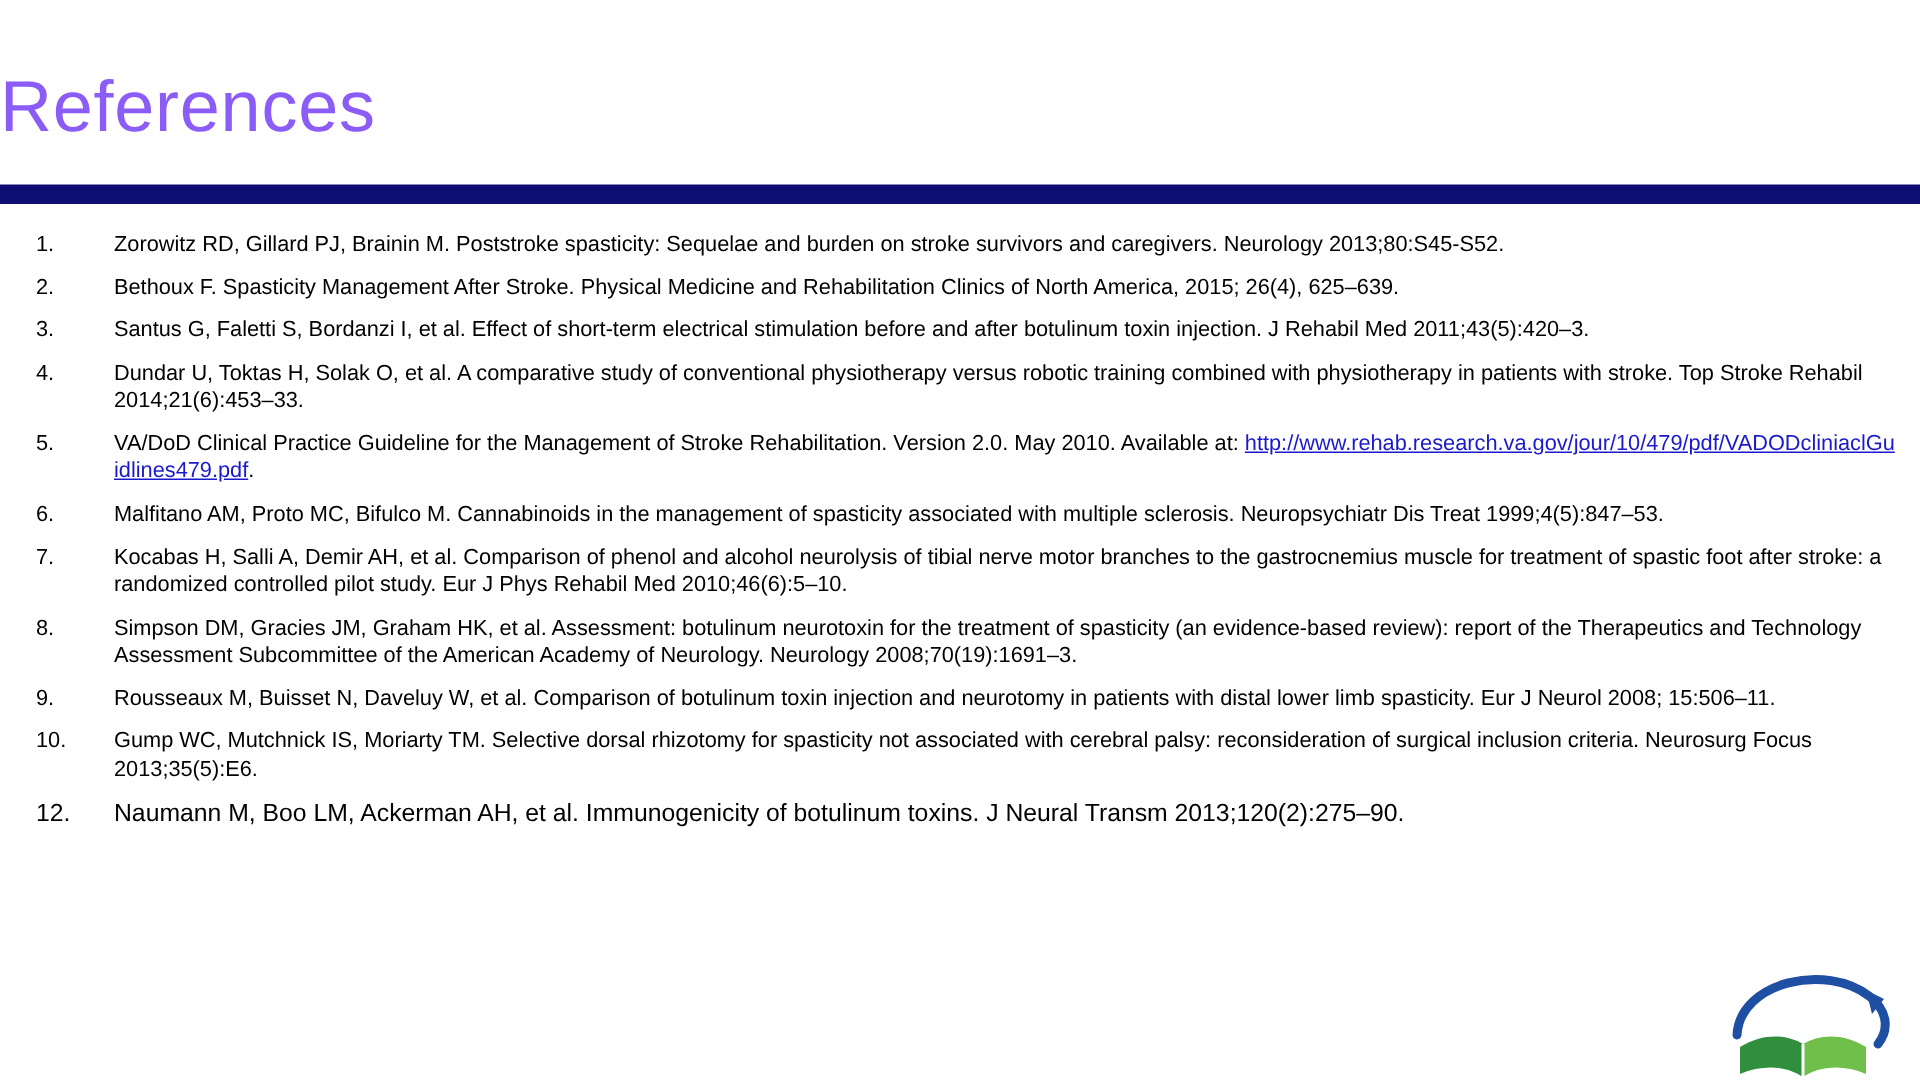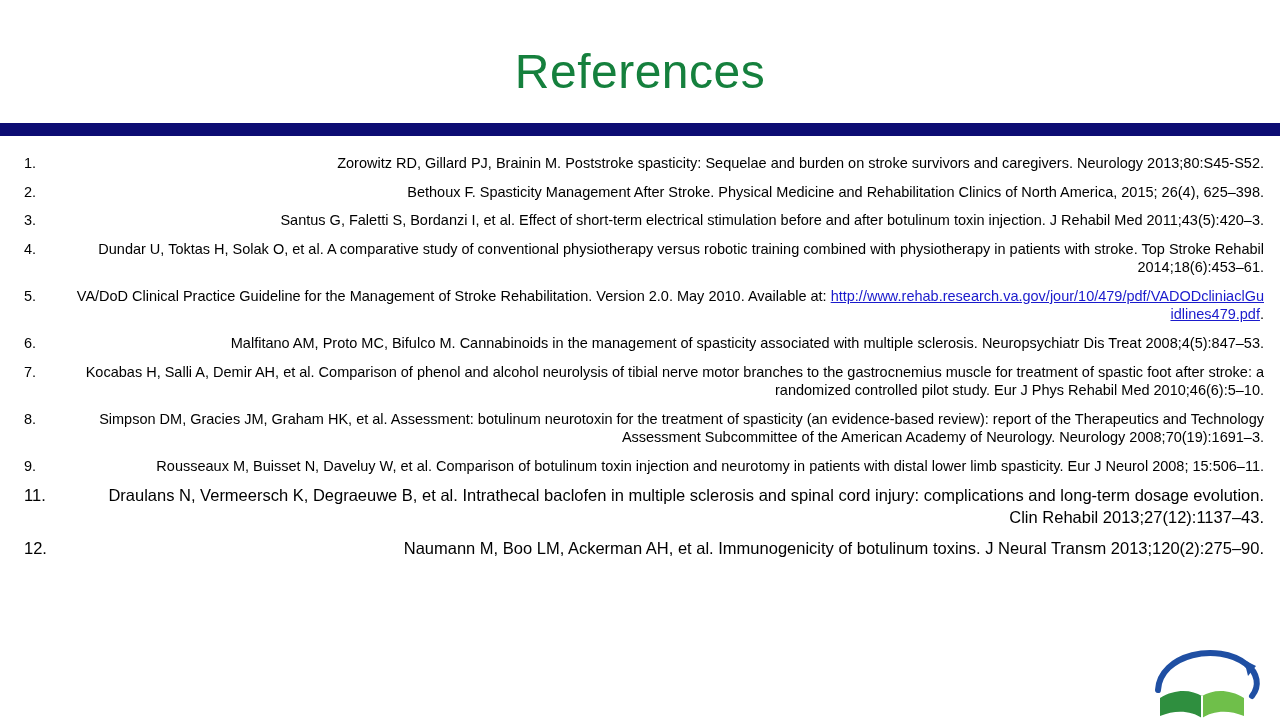--- a/index.html
+++ b/index.html
@@ -14,22 +14,21 @@
     color: #000000;
     overflow: hidden;
     position: relative;
   }
   .slide {
     position: relative;
     width: 1280px;
     height: 720px;
   }
   .title {
-    text-align: center;
-    color: #15803d;
+    color: #8b5cf6;
     font-size: 48px;
     font-weight: normal;
     line-height: 1;
     padding-top: 16px;
     letter-spacing: 0.5px;
   }
   .title-rule {
     position: absolute;
     top: 91px;
     left: 0;
@@ -53,21 +52,21 @@
     flex: 0 0 52px;
     font-size: 14.5px;
     line-height: 1.28;
     color: #000;
   }
   .ref-text {
     flex: 1 1 auto;
     font-size: 14.5px;
     line-height: 1.28;
     color: #000;
-    text-align: right;
+    text-align: left;
   }
   .ref-row.big .ref-num,
   .ref-row.big .ref-text {
     font-size: 16.5px;
     line-height: 1.3;
   }
   .link {
     color: #1a1acc;
     text-decoration: underline;
     word-break: break-all;
@@ -94,63 +93,63 @@
 
   <div class="refs">
 
     <div class="ref-row">
       <div class="ref-num">1.</div>
       <div class="ref-text">Zorowitz RD, Gillard PJ, Brainin M. Poststroke spasticity: Sequelae and burden on stroke survivors and caregivers. Neurology 2013;80:S45-S52.</div>
     </div>
 
     <div class="ref-row">
       <div class="ref-num">2.</div>
-      <div class="ref-text">Bethoux F. Spasticity Management After Stroke. Physical Medicine and Rehabilitation Clinics of North America, 2015; 26(4), 625–398.</div>
+      <div class="ref-text">Bethoux F. Spasticity Management After Stroke. Physical Medicine and Rehabilitation Clinics of North America, 2015; 26(4), 625–639.</div>
     </div>
 
     <div class="ref-row">
       <div class="ref-num">3.</div>
       <div class="ref-text">Santus G, Faletti S, Bordanzi I, et al. Effect of short-term electrical stimulation before and after botulinum toxin injection. J Rehabil Med 2011;43(5):420–3.</div>
     </div>
 
     <div class="ref-row">
       <div class="ref-num">4.</div>
-      <div class="ref-text">Dundar U, Toktas H, Solak O, et al. A comparative study of conventional physiotherapy versus robotic training combined with physiotherapy in patients with stroke. Top Stroke Rehabil 2014;18(6):453–61.</div>
+      <div class="ref-text">Dundar U, Toktas H, Solak O, et al. A comparative study of conventional physiotherapy versus robotic training combined with physiotherapy in patients with stroke. Top Stroke Rehabil 2014;21(6):453–33.</div>
     </div>
 
     <div class="ref-row">
       <div class="ref-num">5.</div>
       <div class="ref-text"><span>VA/DoD Clinical Practice Guideline for the Management of Stroke Rehabilitation. Version 2.0. May 2010. Available at: </span><a class="link" href="#">http://www.rehab.research.va.gov/jour/10/479/pdf/VADODcliniaclGuidlines479.pdf</a><span>.</span></div>
     </div>
 
     <div class="ref-row">
       <div class="ref-num">6.</div>
-      <div class="ref-text">Malfitano AM, Proto MC, Bifulco M. Cannabinoids in the management of spasticity associated with multiple sclerosis. Neuropsychiatr Dis Treat 2008;4(5):847–53.</div>
+      <div class="ref-text">Malfitano AM, Proto MC, Bifulco M. Cannabinoids in the management of spasticity associated with multiple sclerosis. Neuropsychiatr Dis Treat 1999;4(5):847–53.</div>
     </div>
 
     <div class="ref-row">
       <div class="ref-num">7.</div>
       <div class="ref-text">Kocabas H, Salli A, Demir AH, et al. Comparison of phenol and alcohol neurolysis of tibial nerve motor branches to the gastrocnemius muscle for treatment of spastic foot after stroke: a randomized controlled pilot study. Eur J Phys Rehabil Med 2010;46(6):5–10.</div>
     </div>
 
     <div class="ref-row">
       <div class="ref-num">8.</div>
       <div class="ref-text">Simpson DM, Gracies JM, Graham HK, et al. Assessment: botulinum neurotoxin for the treatment of spasticity (an evidence-based review): report of the Therapeutics and Technology Assessment Subcommittee of the American Academy of Neurology. Neurology 2008;70(19):1691–3.</div>
     </div>
 
     <div class="ref-row">
       <div class="ref-num">9.</div>
       <div class="ref-text">Rousseaux M, Buisset N, Daveluy W, et al. Comparison of botulinum toxin injection and neurotomy in patients with distal lower limb spasticity. Eur J Neurol 2008; 15:506–11.</div>
     </div>
 
+    <div class="ref-row">
+      <div class="ref-num">10.</div>
+      <div class="ref-text">Gump WC, Mutchnick IS, Moriarty TM. Selective dorsal rhizotomy for spasticity not associated with cerebral palsy: reconsideration of surgical inclusion criteria. Neurosurg Focus 2013;35(5):E6.</div>
+    </div>
 
-    <div class="ref-row big">
-      <div class="ref-num">11.</div>
-      <div class="ref-text">Draulans N, Vermeersch K, Degraeuwe B, et al. Intrathecal baclofen in multiple sclerosis and spinal cord injury: complications and long-term dosage evolution. Clin Rehabil 2013;27(12):1137–43.</div>
-    </div>
 
     <div class="ref-row big">
       <div class="ref-num">12.</div>
       <div class="ref-text">Naumann M, Boo LM, Ackerman AH, et al. Immunogenicity of botulinum toxins. J Neural Transm 2013;120(2):275–90.</div>
     </div>
 
   </div>
 
   <div class="logo">
     <svg width="130" height="110" viewBox="0 0 130 110" xmlns="http://www.w3.org/2000/svg">

